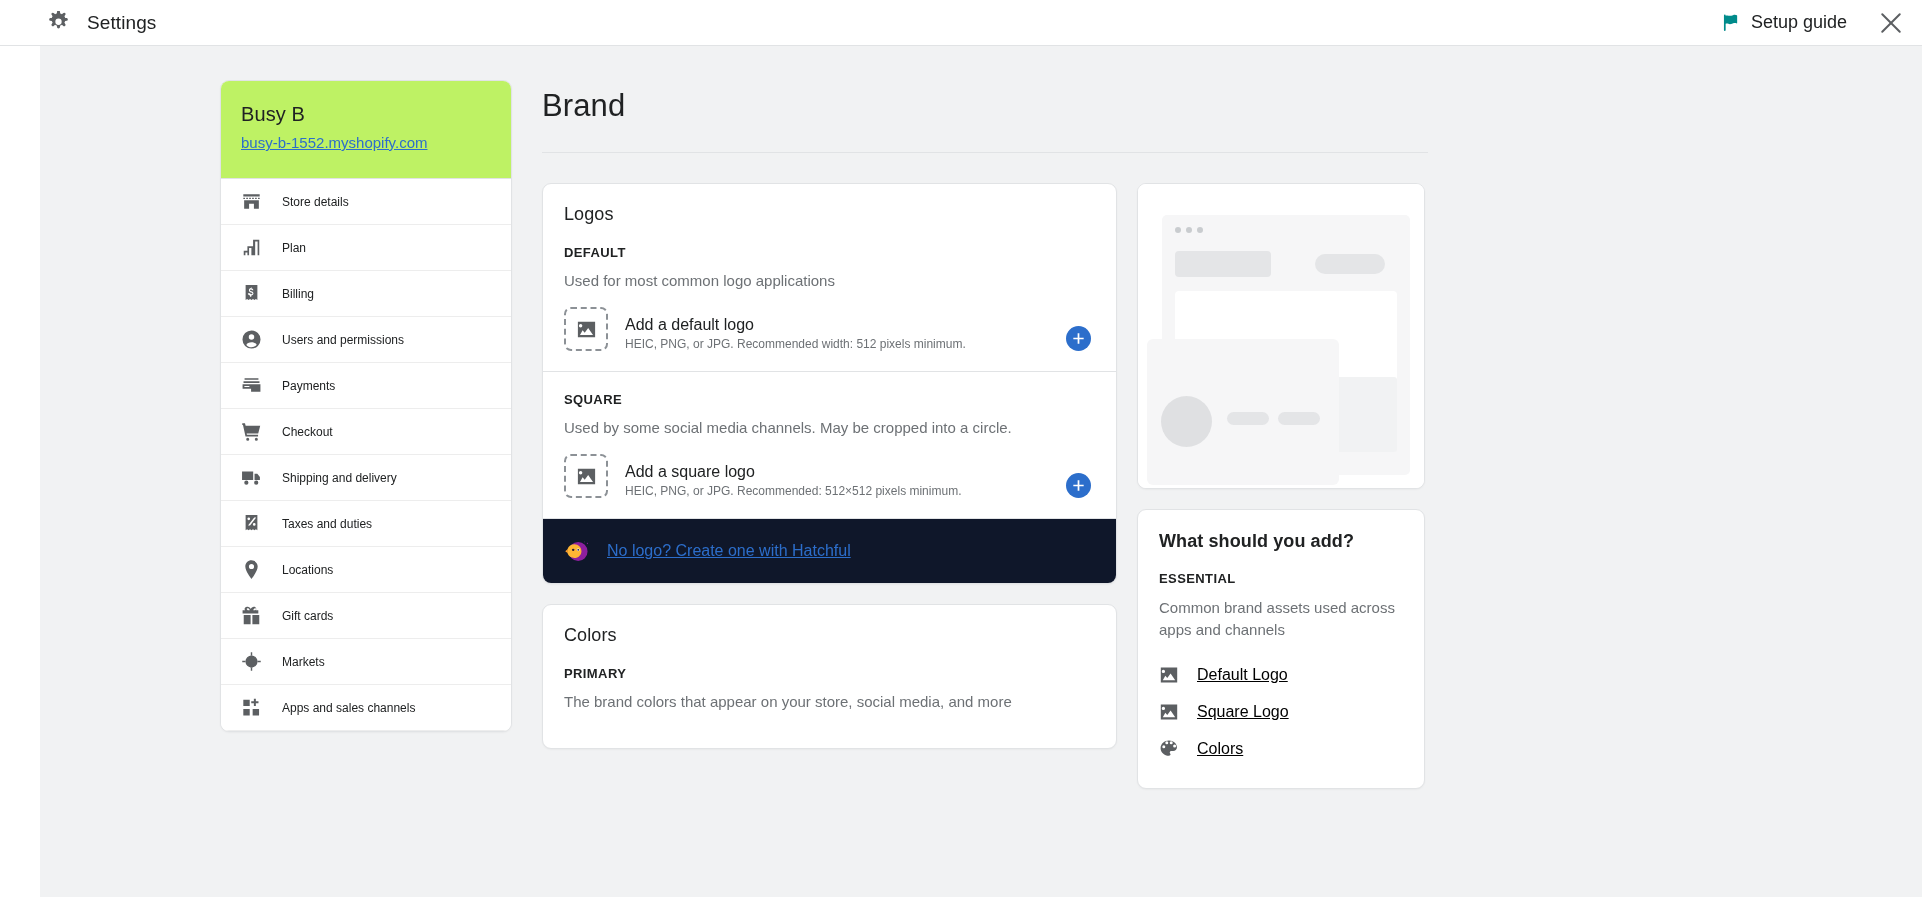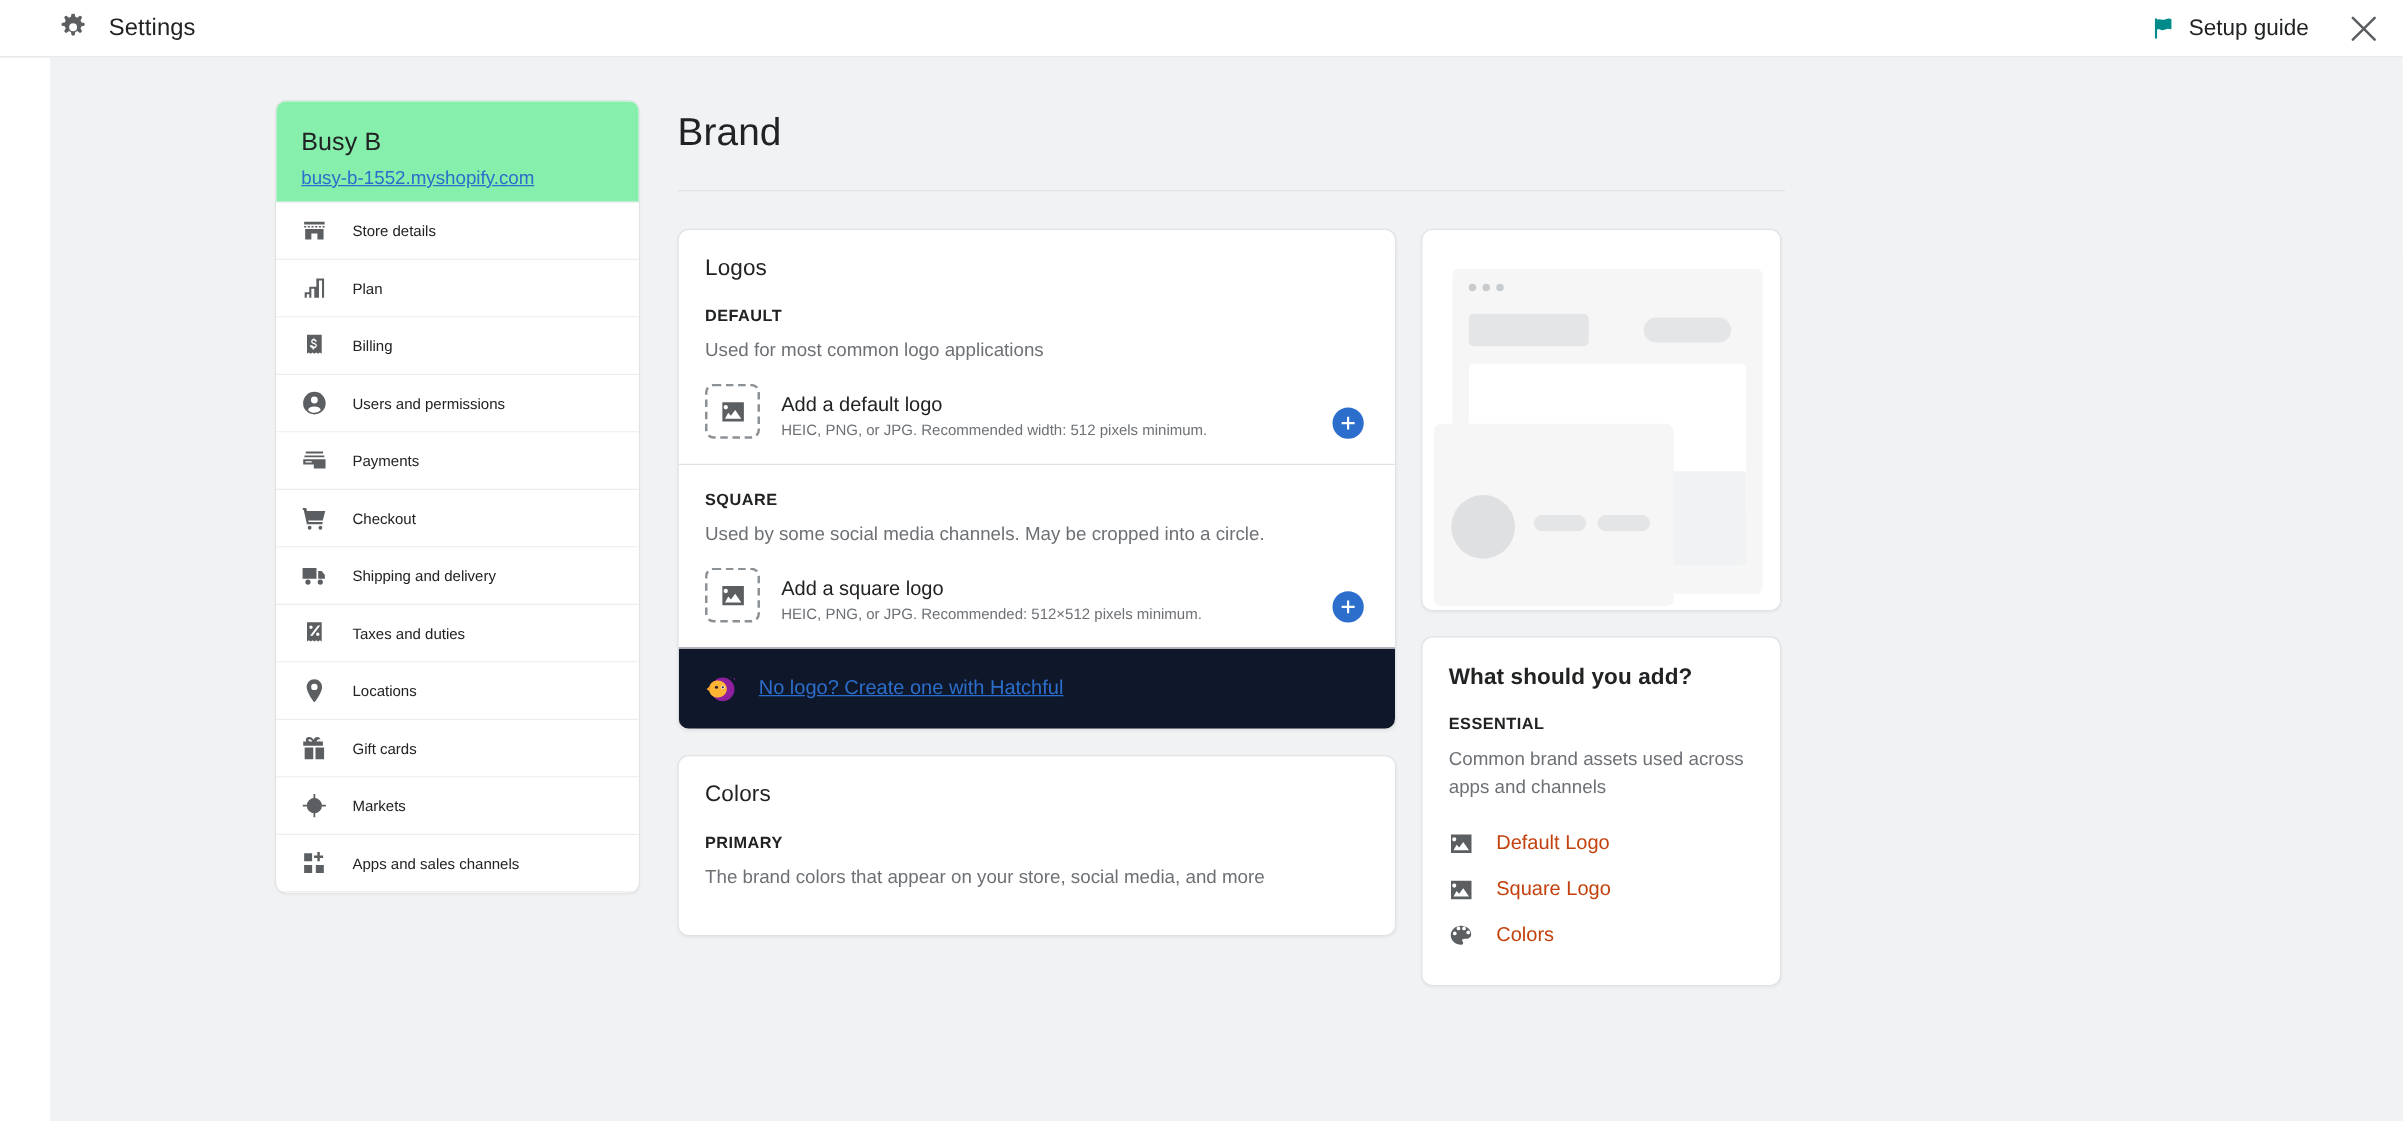--- a/index.html
+++ b/index.html
@@ -87,22 +87,22 @@
     top: 34px;
     left: 220px;
     width: 292px;
     background: #ffffff;
     border: 1px solid #e1e3e5;
     border-radius: 9px;
     box-shadow: 0 1px 2px rgba(0,0,0,0.04);
     overflow: hidden;
   }
   .store-header {
-    padding: 22px 20px 9px 20px;
-    background: #86efac;
+    padding: 22px 20px 26px 20px;
+    background: #bef264;
     border-bottom: 1px solid #e1e3e5;
   }
   .store-name {
     font-size: 20px;
     color: #202223;
     margin-bottom: 8px;
     letter-spacing: 0.1px;
   }
   .store-url {
     font-size: 15px;
@@ -340,21 +340,21 @@
     margin-bottom: 16px;
   }
   .aside-item {
     display: flex;
     align-items: center;
     gap: 18px;
     height: 37px;
     cursor: pointer;
   }
   .aside-icon { width: 20px; height: 20px; flex: 0 0 20px; display: block; fill: #5c5f62; }
-  .aside-label { font-size: 16px; color: #c2410c; }
+  .aside-label { font-size: 16px; color: #000000; text-decoration: underline; }
 </style>
 </head>
 <body>
 
 <div class="topbar">
   <div class="topbar-left">
     <span>
       <svg class="gear-icon" viewBox="0 0 20 20" fill="#5c5f62">
         <path d="M8.7.8a1.2 1.2 0 0 1 2.6 0l.2 1.3c.5.15 1 .36 1.43.63l1.05-.8a1.2 1.2 0 0 1 1.83 1.57l-.67 1.15c.3.42.53.88.7 1.37l1.3.17a1.2 1.2 0 0 1 0 2.36l-1.3.17c-.17.49-.4.95-.7 1.37l.67 1.15a1.2 1.2 0 0 1-1.83 1.57l-1.05-.8c-.44.27-.93.48-1.43.63l-.2 1.3a1.2 1.2 0 0 1-2.6 0l-.2-1.3a5.9 5.9 0 0 1-1.43-.63l-1.05.8a1.2 1.2 0 0 1-1.83-1.57l.67-1.15a5.7 5.7 0 0 1-.7-1.37l-1.3-.17a1.2 1.2 0 0 1 0-2.36l1.3-.17c.17-.49.4-.95.7-1.37L4.19 3.5a1.2 1.2 0 0 1 1.83-1.57l1.05.8c.44-.27.93-.48 1.43-.63L8.7.8zM10 6.6a2.75 2.75 0 1 0 0 5.5 2.75 2.75 0 0 0 0-5.5z"></path>
       </svg>

